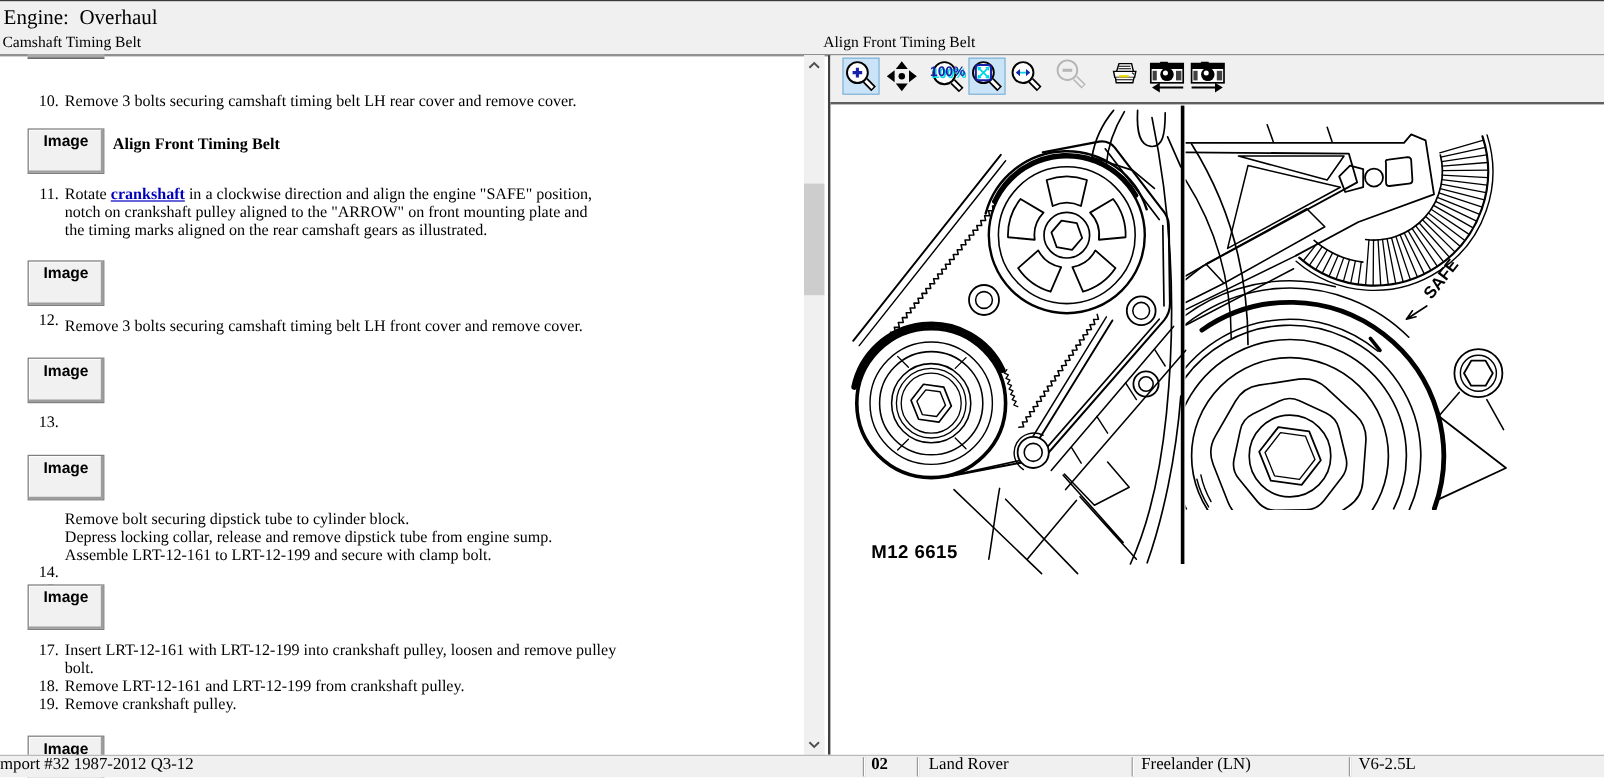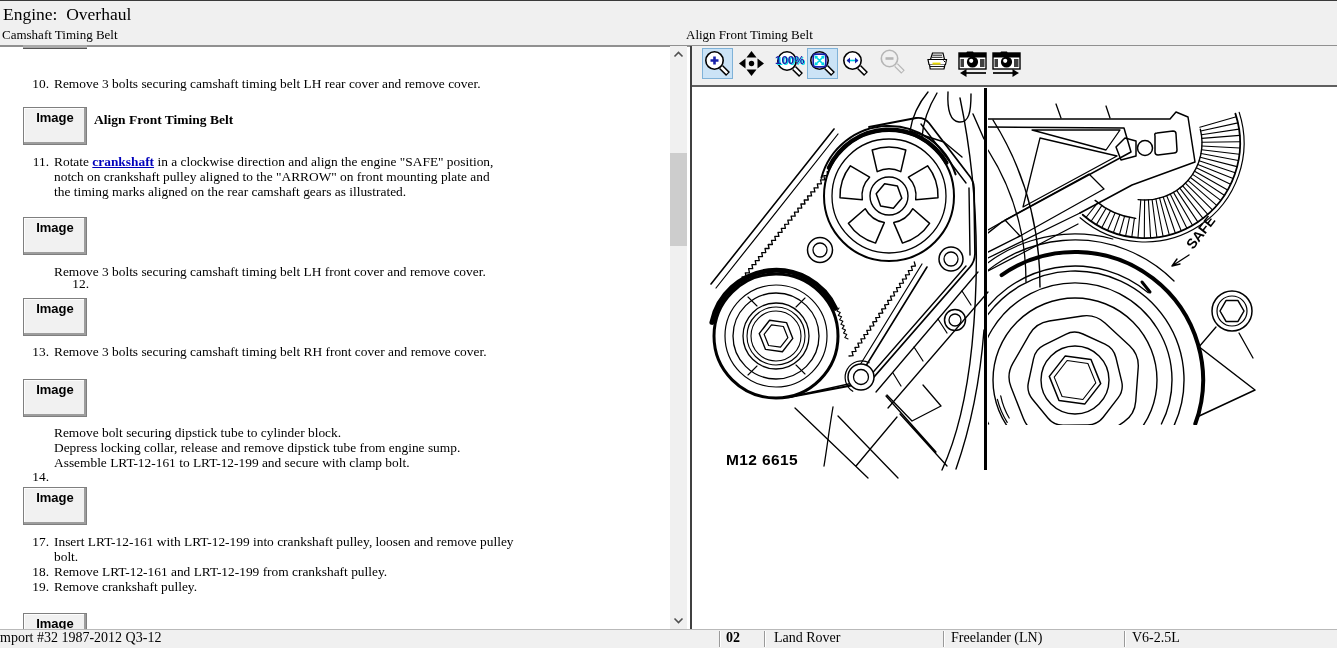--- a/index.html
+++ b/index.html
@@ -49,26 +49,25 @@
   <div class="txt" style="top:76px;">Remove 3 bolts securing camshaft timing belt LH rear cover and remove cover.</div>
   <div class="imgbtn" style="top:107px;">Image</div>
   <div class="blab" style="top:112px;">Align Front Timing Belt</div>
 
   <div class="num" style="top:154px;">11.</div>
   <div class="txt" style="top:154px;">Rotate <a class="lnk" href="#">crankshaft</a> in a clockwise direction and align the engine "SAFE" position,<br>
   notch on crankshaft pulley aligned to the "ARROW" on front mounting plate and<br>
   the timing marks aligned on the rear camshaft gears as illustrated.</div>
   <div class="imgbtn" style="top:217px;">Image</div>
 
-  <div class="num" style="top:276px;padding-left:40px;">12.</div>
+  <div class="num" style="top:259px;">12.</div>
   <div class="txt" style="top:264px;">Remove 3 bolts securing camshaft timing belt LH front cover and remove cover.</div>
   <div class="imgbtn" style="top:298px;">Image</div>
 
   <div class="num" style="top:344px;">13.</div>
-  <div class="txt" style="top:344px;">Remove 3 bolts securing camshaft timing belt RH front cover and remove cover.</div>
   <div class="imgbtn" style="top:379px;">Image</div>
 
   <div class="num" style="top:425px;margin-top:44px;">14.<br>15.<br>16.</div>
   <div class="txt" style="top:425px;">Remove bolt securing dipstick tube to cylinder block.<br>
   Depress locking collar, release and remove dipstick tube from engine sump.<br>
   Assemble LRT-12-161 to LRT-12-199 and secure with clamp bolt.</div>
   <div class="imgbtn" style="top:487px;">Image</div>
 
   <div class="num" style="top:534px;">17.<br><br>18.<br>19.</div>
   <div class="txt" style="top:534px;">Insert LRT-12-161 with LRT-12-199 into crankshaft pulley, loosen and remove pulley<br>

